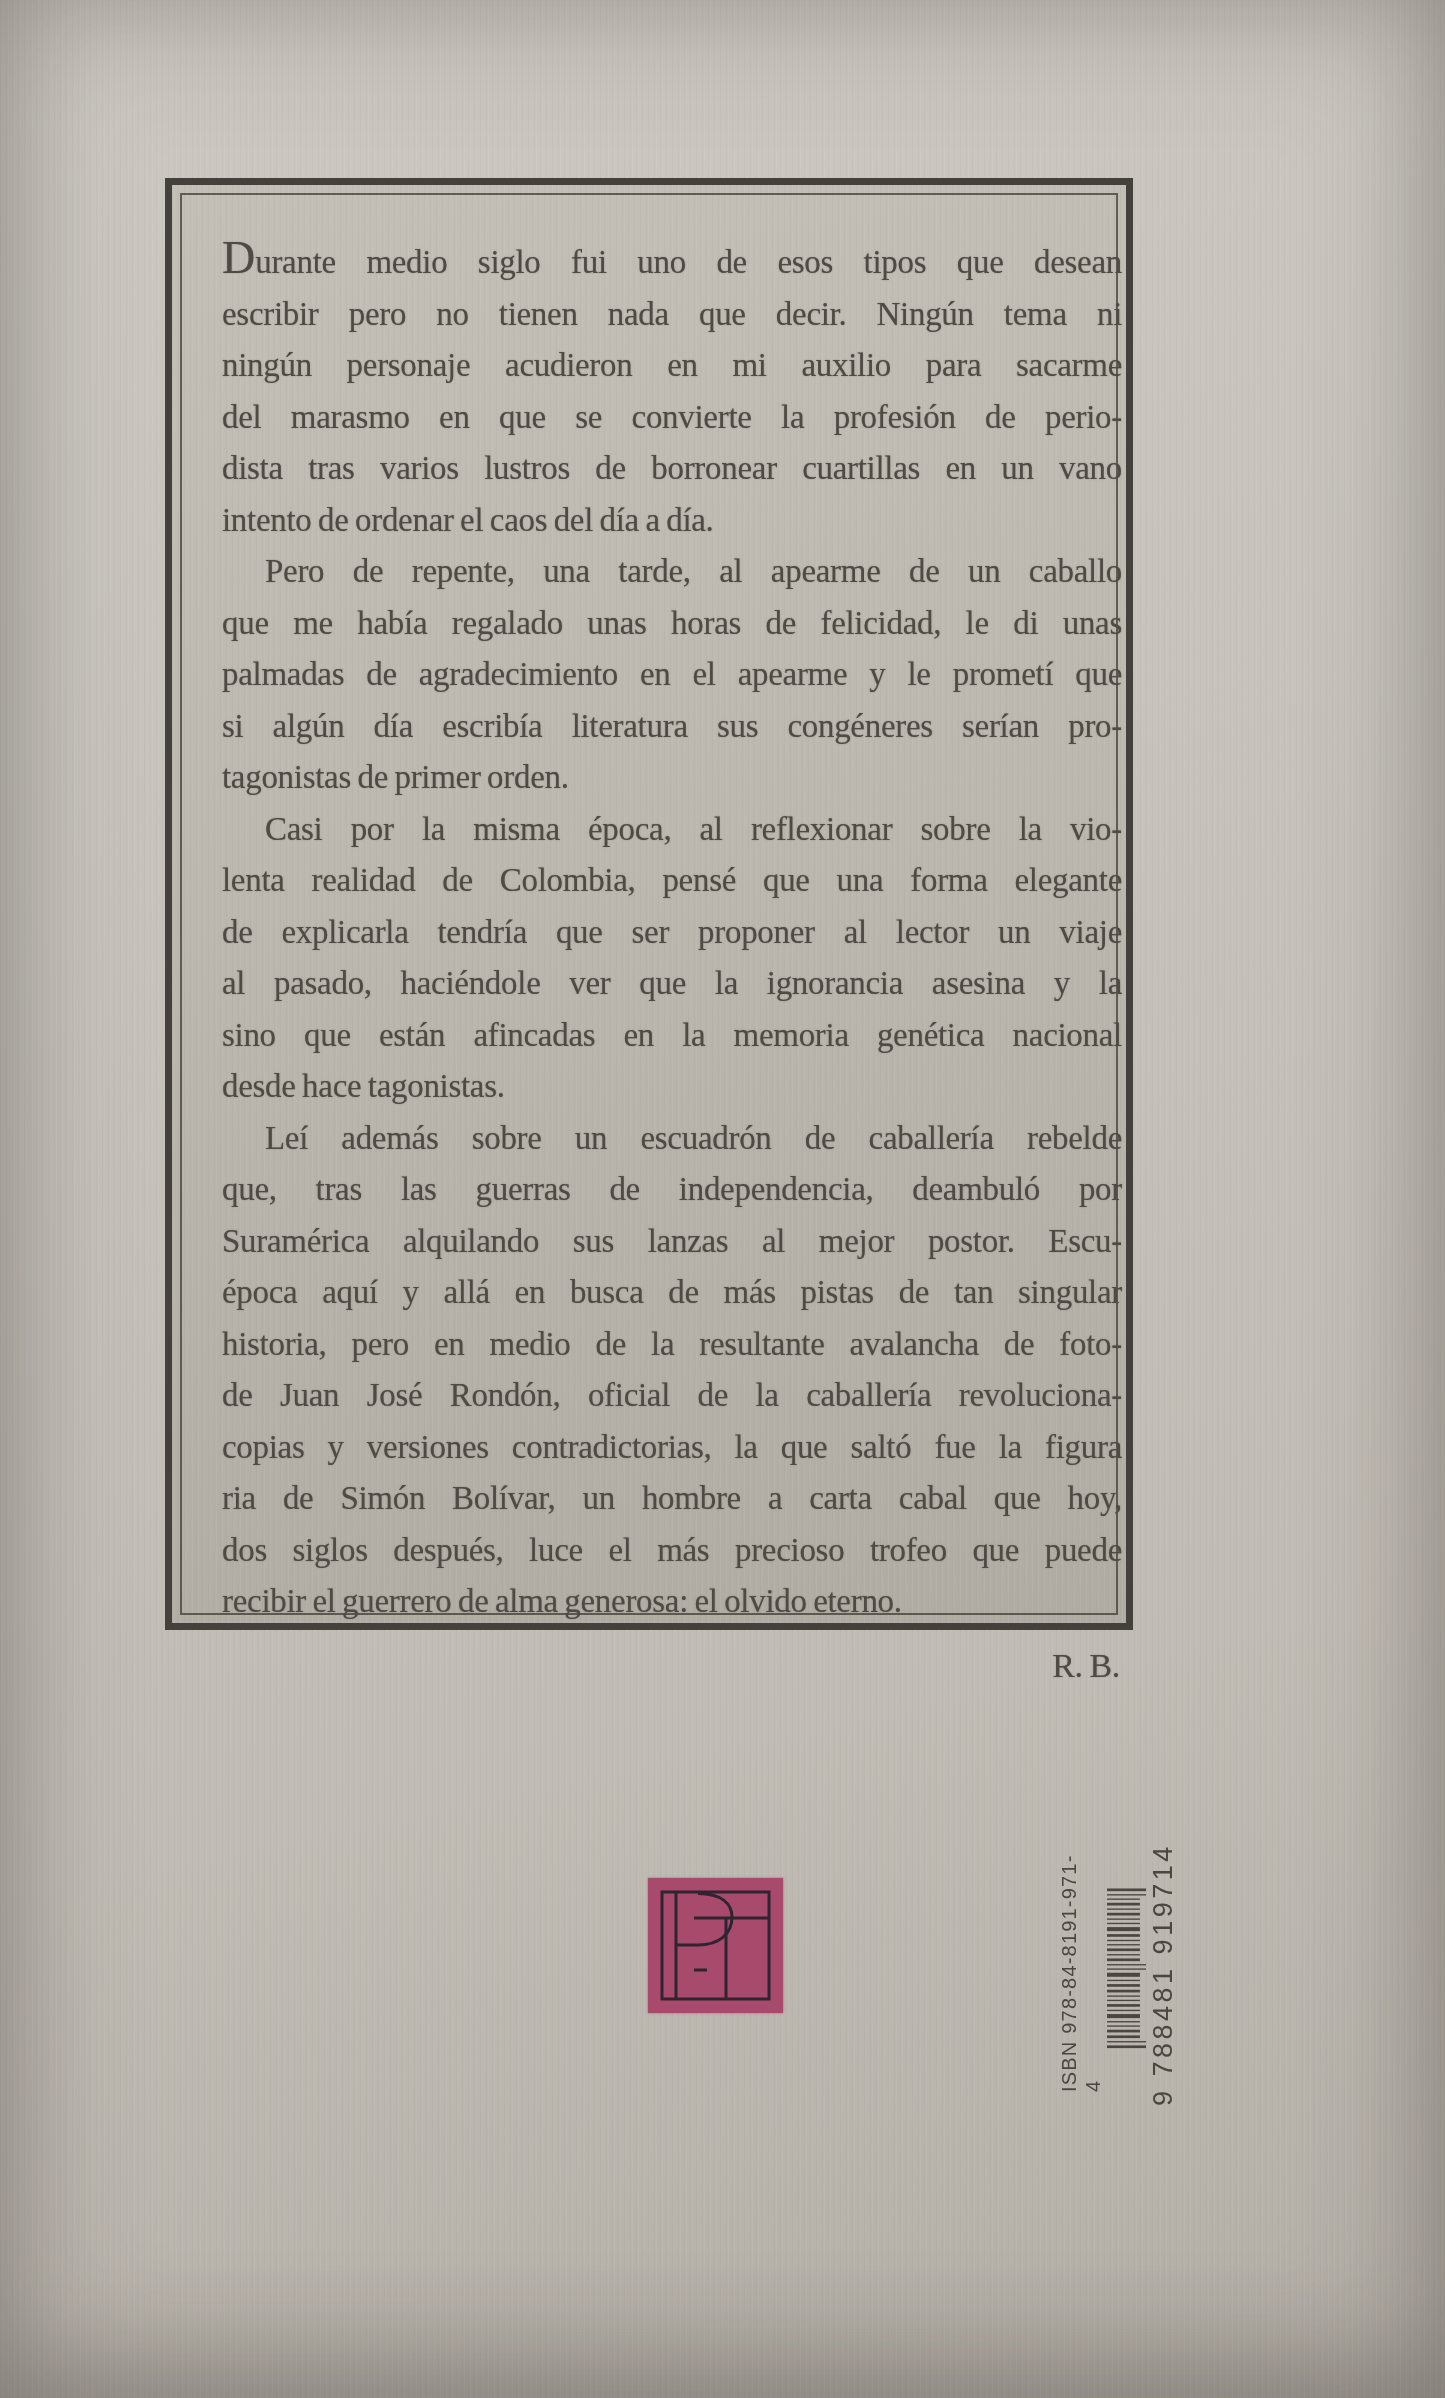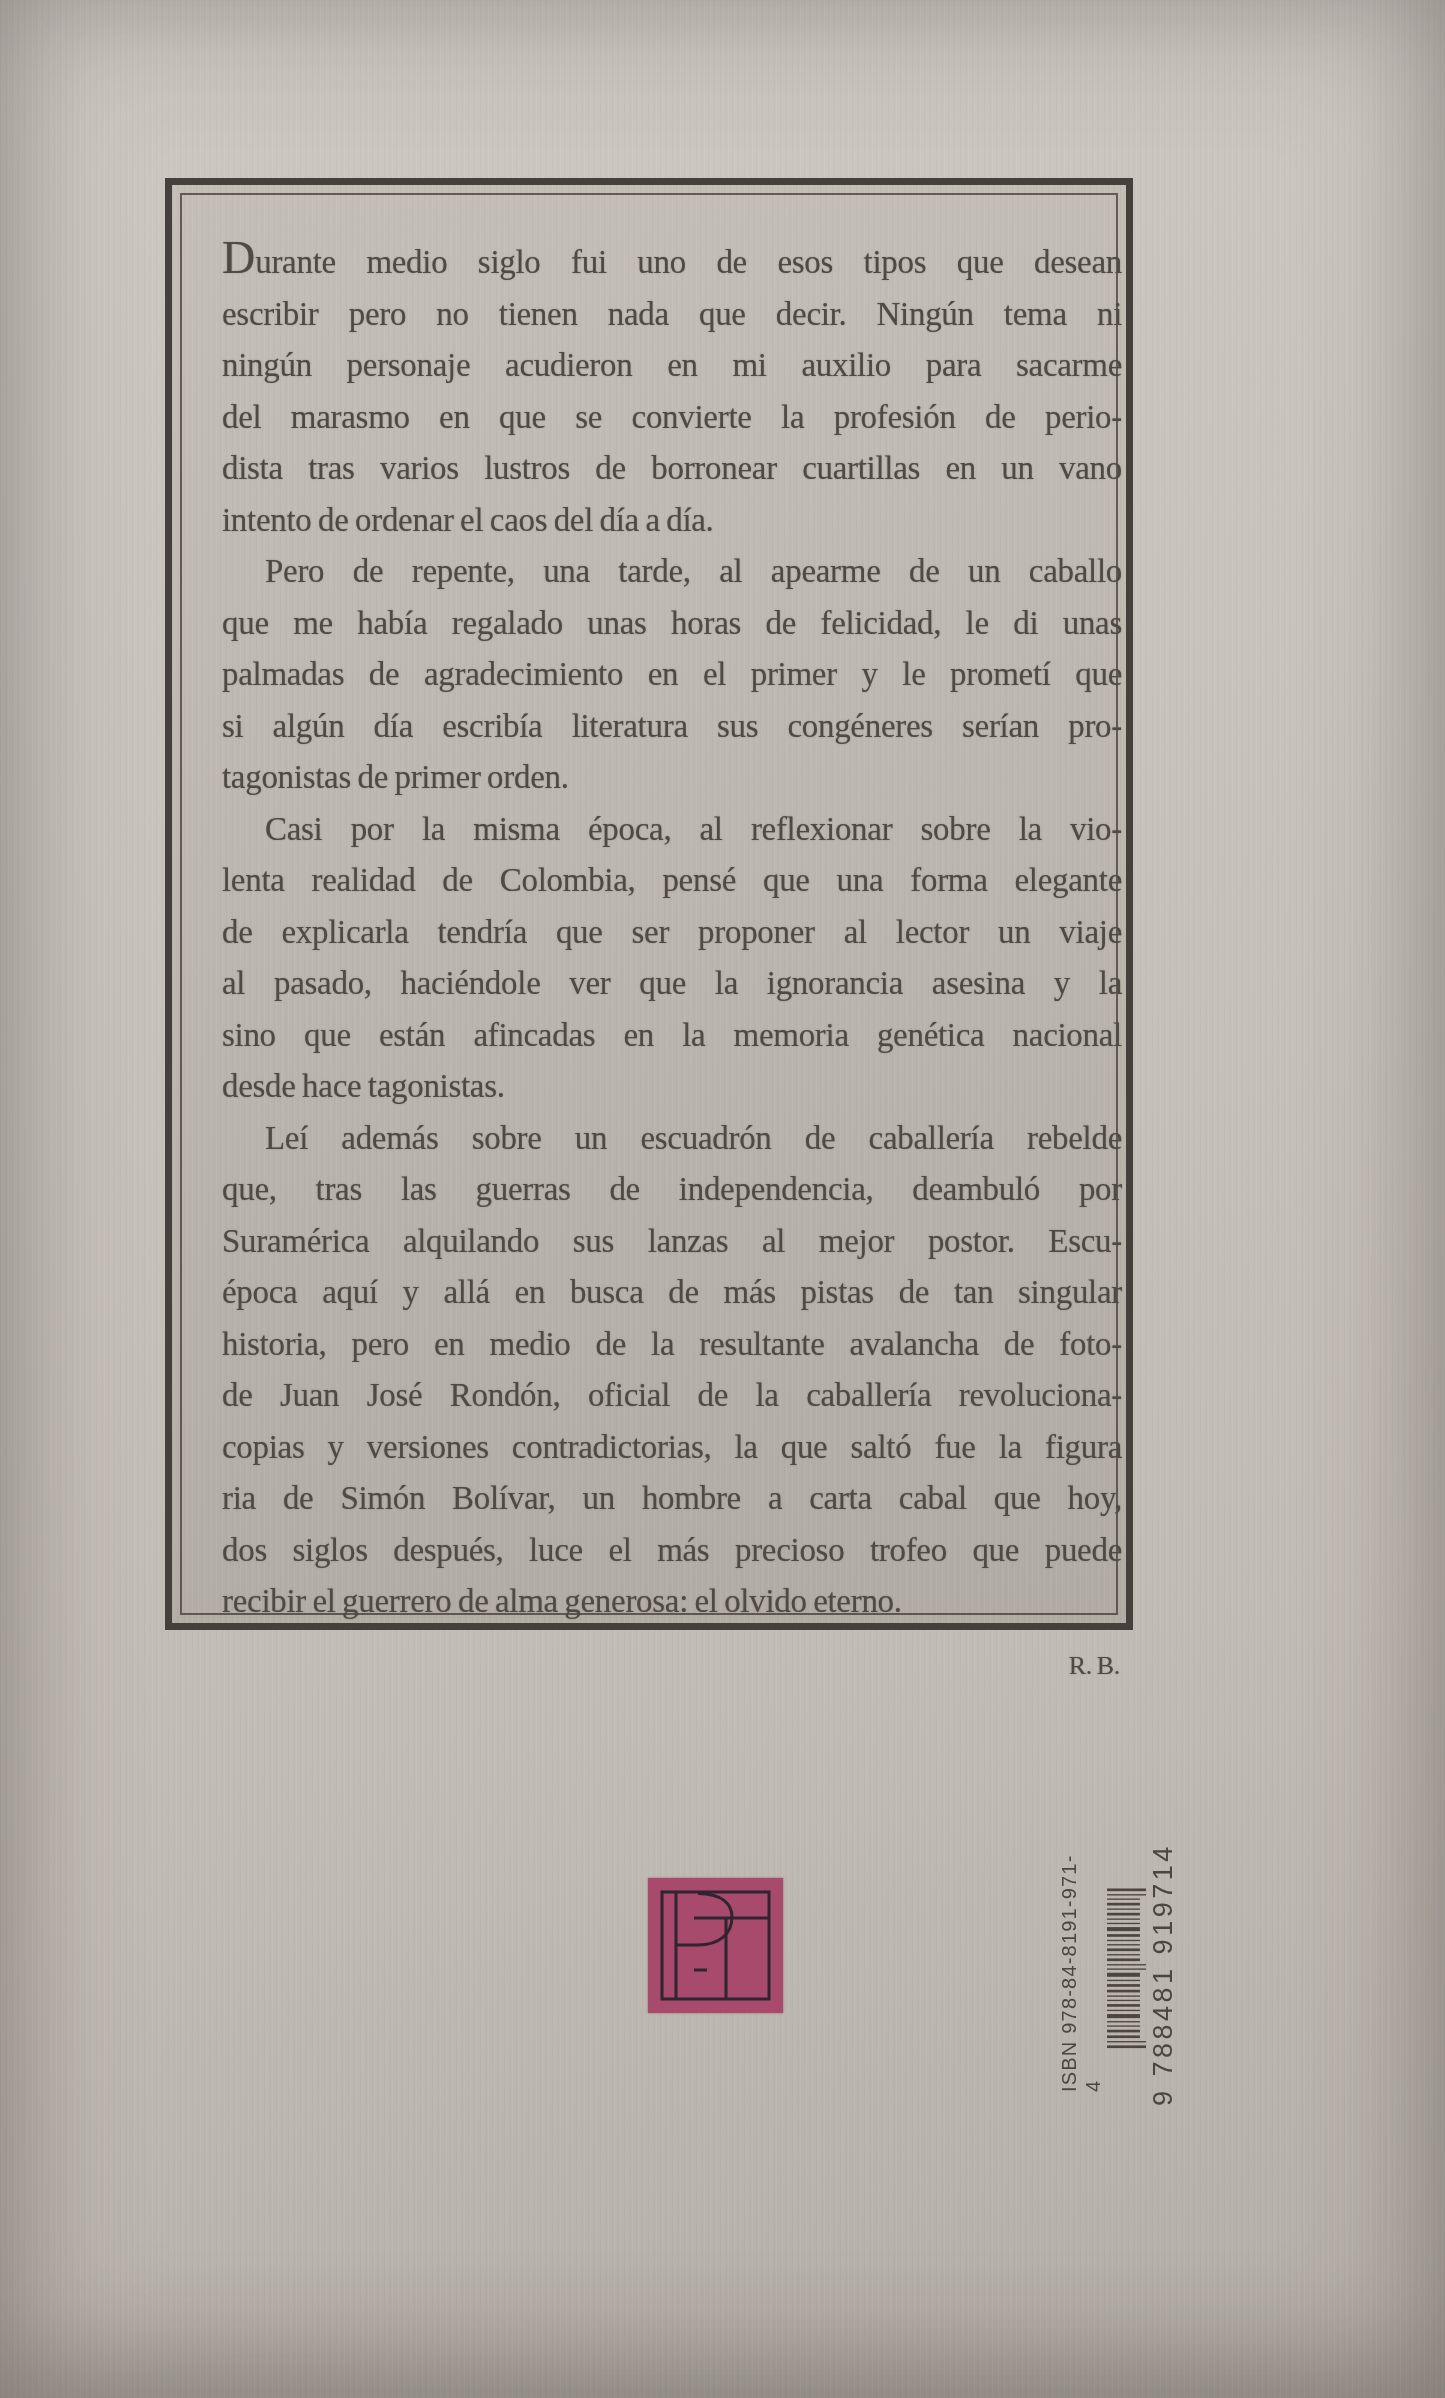--- a/index.html
+++ b/index.html
@@ -50,21 +50,21 @@
     white-space:nowrap;
   }
   .line.last{text-align-last:left;}
   .para.indent .line:first-child{text-indent:43px;}
   .initial{
     font-size:46px;line-height:0;letter-spacing:0;
   }
   #signature{
     margin-top:12px;
     padding-right:2px;
-    font-size:26px;
+    font-size:34px;
   }
   
   #logo{
     position:absolute;left:648px;top:1878px;width:135px;height:135px;
     background:#a84a6b;
     box-shadow:0 0 2px rgba(120,60,85,0.6);
   }
   #logo svg{display:block;width:135px;height:135px;}
   
   #barcode{
@@ -99,21 +99,21 @@
           <div class="line"><span class="initial">D</span>urante medio siglo fui uno de esos tipos que desean</div>
           <div class="line">escribir pero no tienen nada que decir. Ningún tema ni</div>
           <div class="line">ningún personaje acudieron en mi auxilio para sacarme</div>
           <div class="line">del marasmo en que se convierte la profesión de perio-</div>
           <div class="line">dista tras varios lustros de borronear cuartillas en un vano</div>
           <div class="line last">intento de ordenar el caos del día a día.</div>
         </div>
         <div class="para indent">
           <div class="line">Pero de repente, una tarde, al apearme de un caballo</div>
           <div class="line">que me había regalado unas horas de felicidad, le di unas</div>
-          <div class="line">palmadas de agradecimiento en el primer y le prometí que</div>
+          <div class="line">palmadas de agradecimiento en el apearme y le prometí que</div>
           <div class="line">si algún día escribía literatura sus congéneres serían pro-</div>
           <div class="line last">tagonistas de primer orden.</div>
         </div>
         <div class="para indent">
           <div class="line">Casi por la misma época, al reflexionar sobre la vio-</div>
           <div class="line">lenta realidad de Colombia, pensé que una forma elegante</div>
           <div class="line">de explicarla tendría que ser proponer al lector un viaje</div>
           <div class="line">al pasado, haciéndole ver que la ignorancia asesina y la</div>
           <div class="line">sino que están afincadas en la memoria genética nacional</div>
           <div class="line last">desde hace tagonistas.</div>

